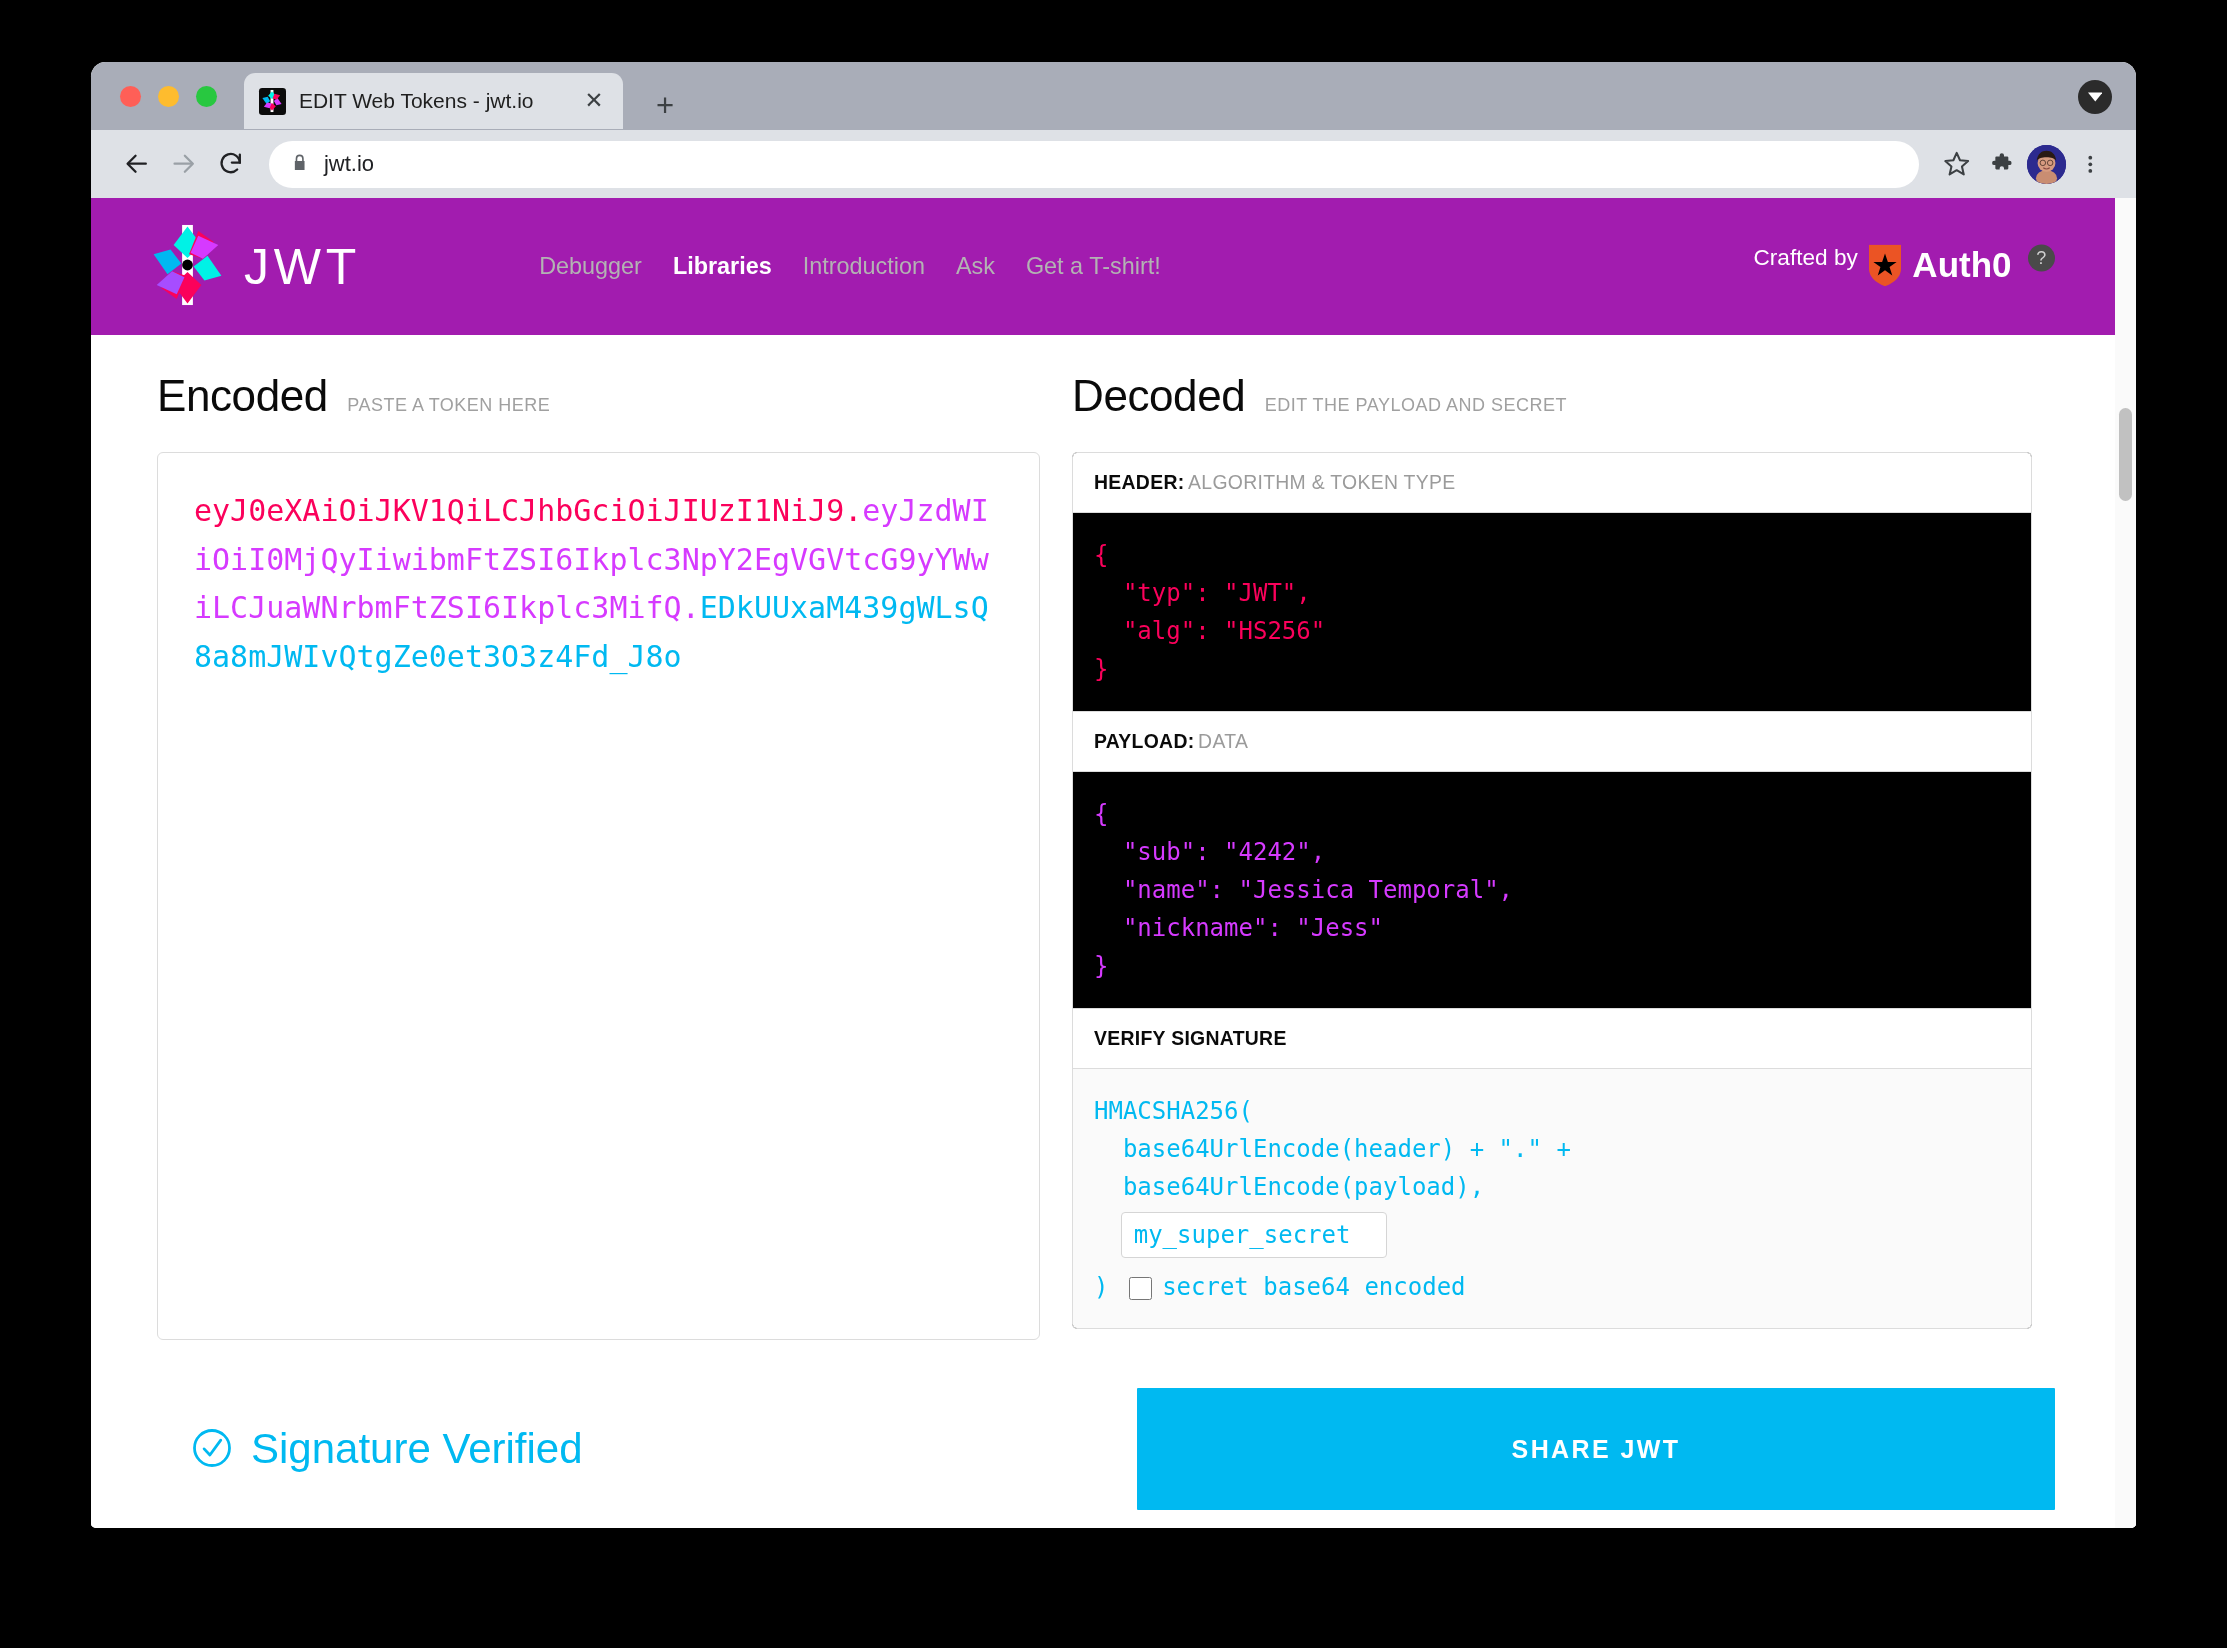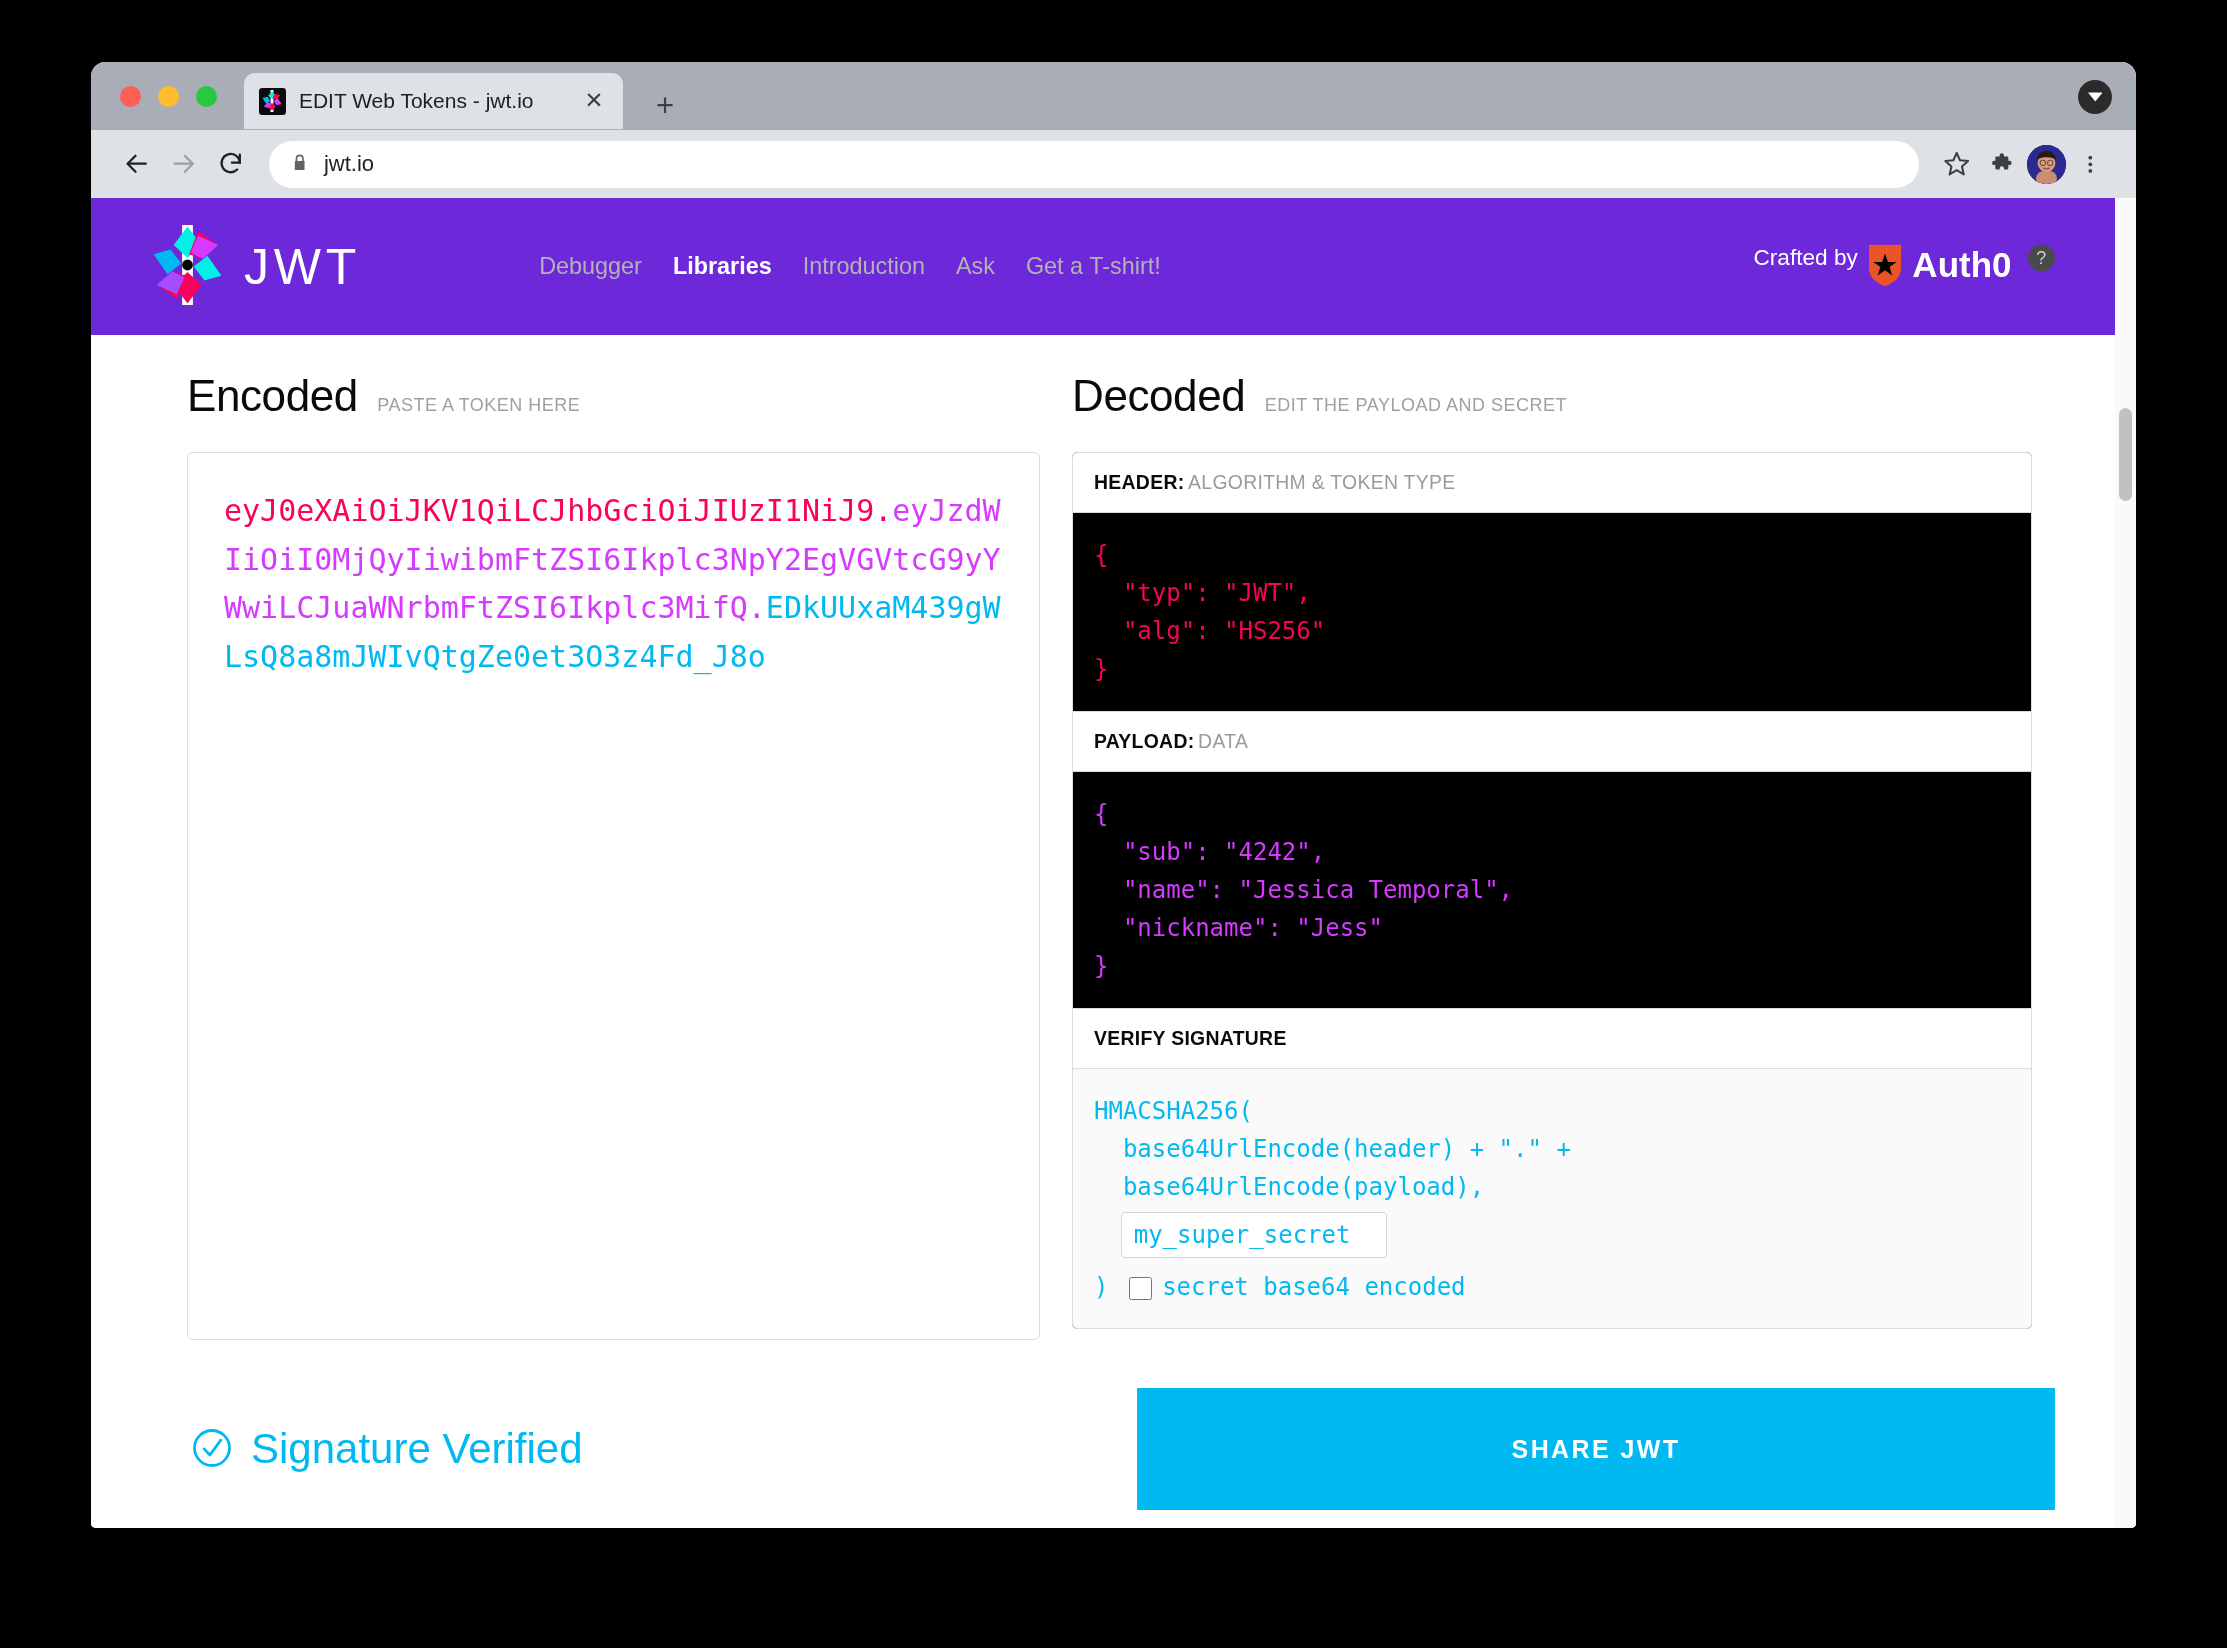--- a/index.html
+++ b/index.html
@@ -33,35 +33,35 @@
   .omnibox{flex:1;height:47px;background:#fff;border-radius:23.4px;display:flex;align-items:center;
            padding:0 21px;margin:0 14.5px;box-sizing:border-box;}
   .omnibox .url{font-size:22px;color:#202124;margin-left:14.5px;}
   .avatar{width:39px;height:39px;border-radius:50%;background:#2c2a8f;overflow:hidden;position:relative;flex:none;}
 
   
   .page{position:relative;background:#fff;height:1331px;}
   .scrollbar{position:absolute;right:0;top:0;width:21px;height:100%;background:#fafafa;z-index:5;}
   .scrollthumb{position:absolute;right:4px;top:210px;width:13px;height:93px;border-radius:6.5px;background:#c1c1c1;}
 
-  .nav{height:137px;background:#6d28d9;display:flex;align-items:center;padding:0 17px 0 58px;box-sizing:border-box;position:relative;}
+  .nav{height:137px;background:#a21caf;display:flex;align-items:center;padding:0 17px 0 58px;box-sizing:border-box;position:relative;}
   .brand{display:flex;align-items:center;gap:18px;}
   .wordmark{font-size:50px;color:#fff;letter-spacing:4.8px;font-weight:300;}
   .navlinks{display:flex;align-items:center;gap:31px;margin-left:178px;}
   .navlink{font-size:23.4px;color:#b3b3b3;white-space:nowrap;}
   .navlink.active{color:#fff;font-weight:bold;}
   .crafted{position:absolute;right:81px;top:50%;transform:translateY(-50%);display:flex;align-items:flex-start;gap:11.3px;}
   .crafted-label{font-size:22.6px;color:#fff;}
   .auth0-name{font-size:35px;color:#fff;font-weight:bold;}
   .help-badge{width:27.4px;height:27.4px;border-radius:50%;background:#4a4a4a;color:#cfcfcf;font-size:18px;
               display:flex;align-items:center;justify-content:center;margin-left:4.8px;}
 
   .content{display:flex;padding:36px 0 0 0;}
   .col{box-sizing:border-box;}
-  .col-left{width:981px;padding-left:96px;padding-right:32px;}
+  .col-left{width:981px;padding-left:66px;padding-right:32px;}
   .col-right{width:1041px;padding-right:81px;}
 
   .sec-head{display:flex;align-items:baseline;gap:19.4px;margin-bottom:31px;}
   .sec-title{font-size:44px;color:#0a0a0a;font-weight:400;letter-spacing:-0.4px;}
   .sec-sub{font-size:18px;color:#a0a0a0;letter-spacing:0.5px;}
 
   .token-box{height:888px;border:1.6px solid #dcdcdc;border-radius:6px;padding:34px 36px;box-sizing:border-box;background:#fff;}
   .token{font-family:"DejaVu Sans Mono","Liberation Mono",monospace;font-size:30px;line-height:1.62;
          word-break:break-all;margin:0;}
   .t-head{color:#fb015b;}

